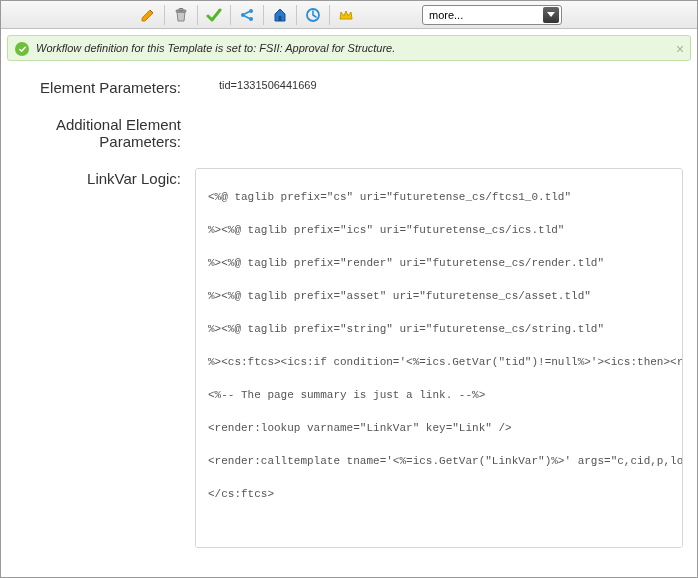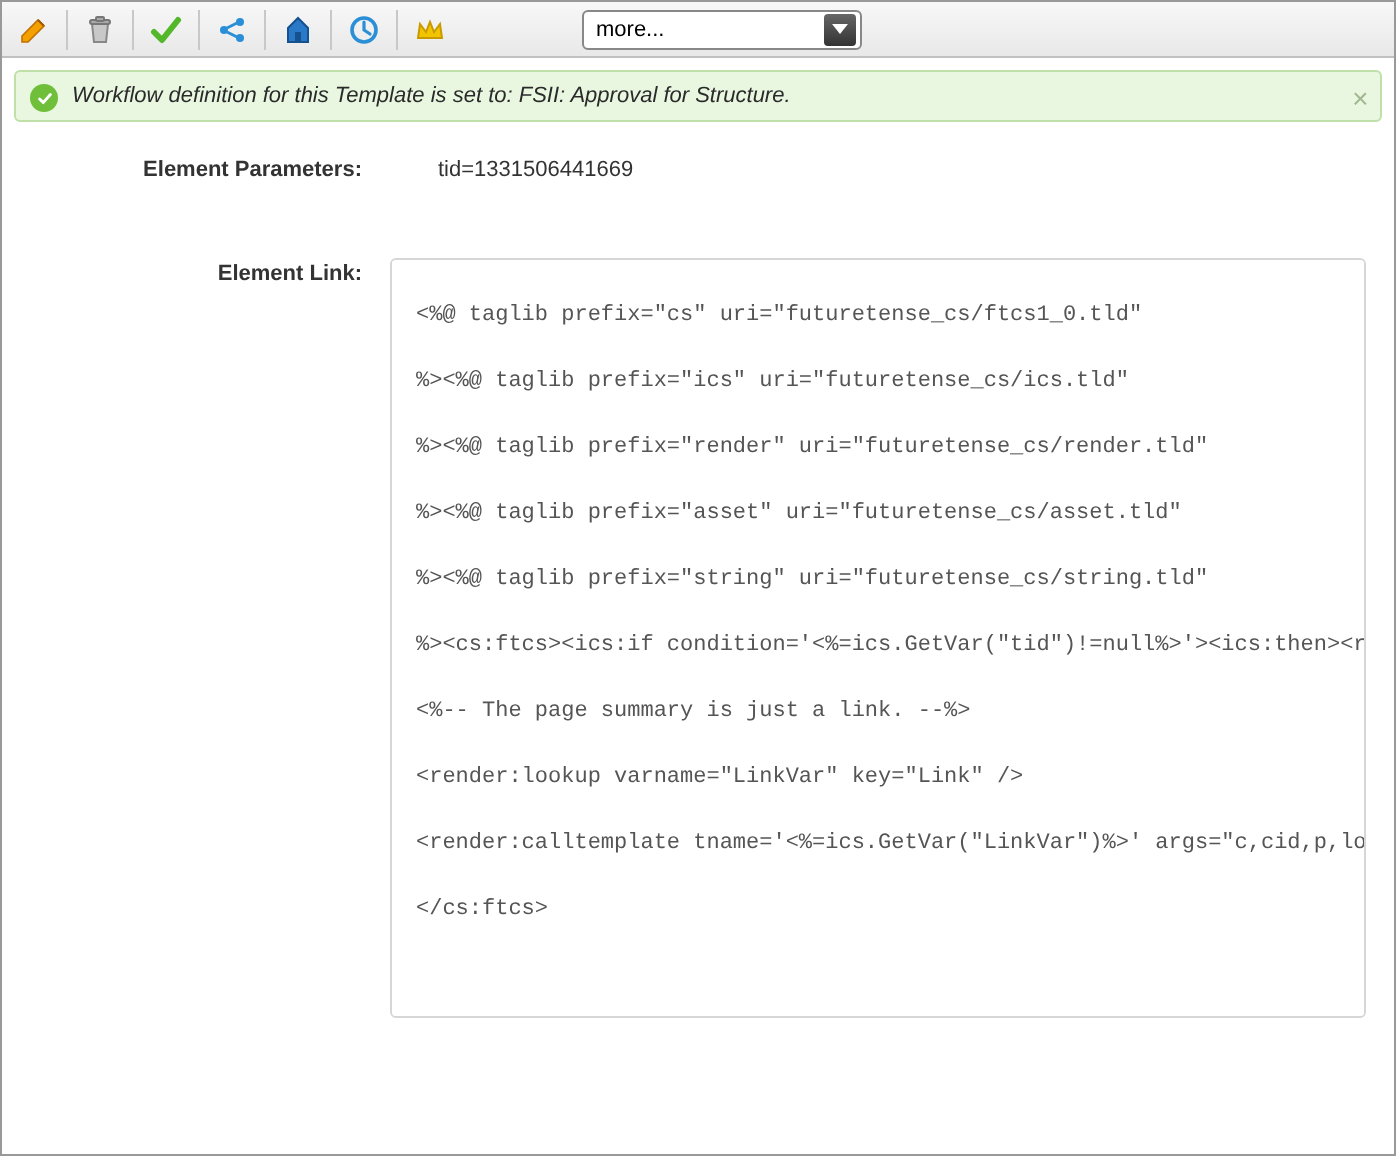--- a/index.html
+++ b/index.html
@@ -15,20 +15,21 @@
   }
 
   .toolbar {
     height: 28px;
     background: linear-gradient(#f8f8f8, #e8e8e8);
     border-bottom: 1px solid #c0c0c0;
     display: flex;
     align-items: center;
     padding: 0 4px;
     gap: 2px;
+    justify-content: center;
   }
   .tool-btn {
     width: 24px;
     height: 22px;
     display: flex;
     align-items: center;
     justify-content: center;
     cursor: pointer;
     border-radius: 2px;
   }
@@ -109,22 +110,22 @@
 
   .row {
     display: flex;
     align-items: flex-start;
     margin-bottom: 18px;
   }
   .label {
     width: 180px;
     text-align: right;
     padding-right: 14px;
-    font-size: 11px;
-    font-weight: bold;
+    font-size: 15px;
+    font-weight: normal;
     color: #333;
     padding-top: 2px;
   }
   .value {
     flex: 1;
     font-size: 11px;
     color: #333;
     padding-top: 2px;
     margin-left: 24px;
   }
@@ -230,25 +231,26 @@
 </div>
 
 <div class="scroll-area">
 
   <div class="row">
     <div class="label">Element Parameters:</div>
     <div class="value">tid=1331506441669</div>
   </div>
 
   <div class="row">
+    <div class="label">Additional Element Parameters:</div>
     <div class="value"></div>
   </div>
 
   <div class="row" style="margin-bottom:0;">
-    <div class="label">Element Link:</div>
+    <div class="label">LinkVar Logic:</div>
     <div class="code-wrap">
       <div class="code-inner">&lt;%@ taglib prefix="cs" uri="futuretense_cs/ftcs1_0.tld"
 %&gt;&lt;%@ taglib prefix="ics" uri="futuretense_cs/ics.tld"
 %&gt;&lt;%@ taglib prefix="render" uri="futuretense_cs/render.tld"
 %&gt;&lt;%@ taglib prefix="asset" uri="futuretense_cs/asset.tld"
 %&gt;&lt;%@ taglib prefix="string" uri="futuretense_cs/string.tld"
 %&gt;&lt;cs:ftcs&gt;&lt;ics:if condition='&lt;%=ics.GetVar("tid")!=null%&gt;'&gt;&lt;ics:then&gt;&lt;render:logdep cid='&lt;%=ics.GetVar("tid")%&gt;' c="Template"/&gt;&lt;/ics:then&gt;&lt;/ics:if&gt;
 &lt;%-- The page summary is just a link. --%&gt;
 &lt;render:lookup varname="LinkVar" key="Link" /&gt;
 &lt;render:calltemplate tname='&lt;%=ics.GetVar("LinkVar")%&gt;' args="c,cid,p,locale" /&gt;

